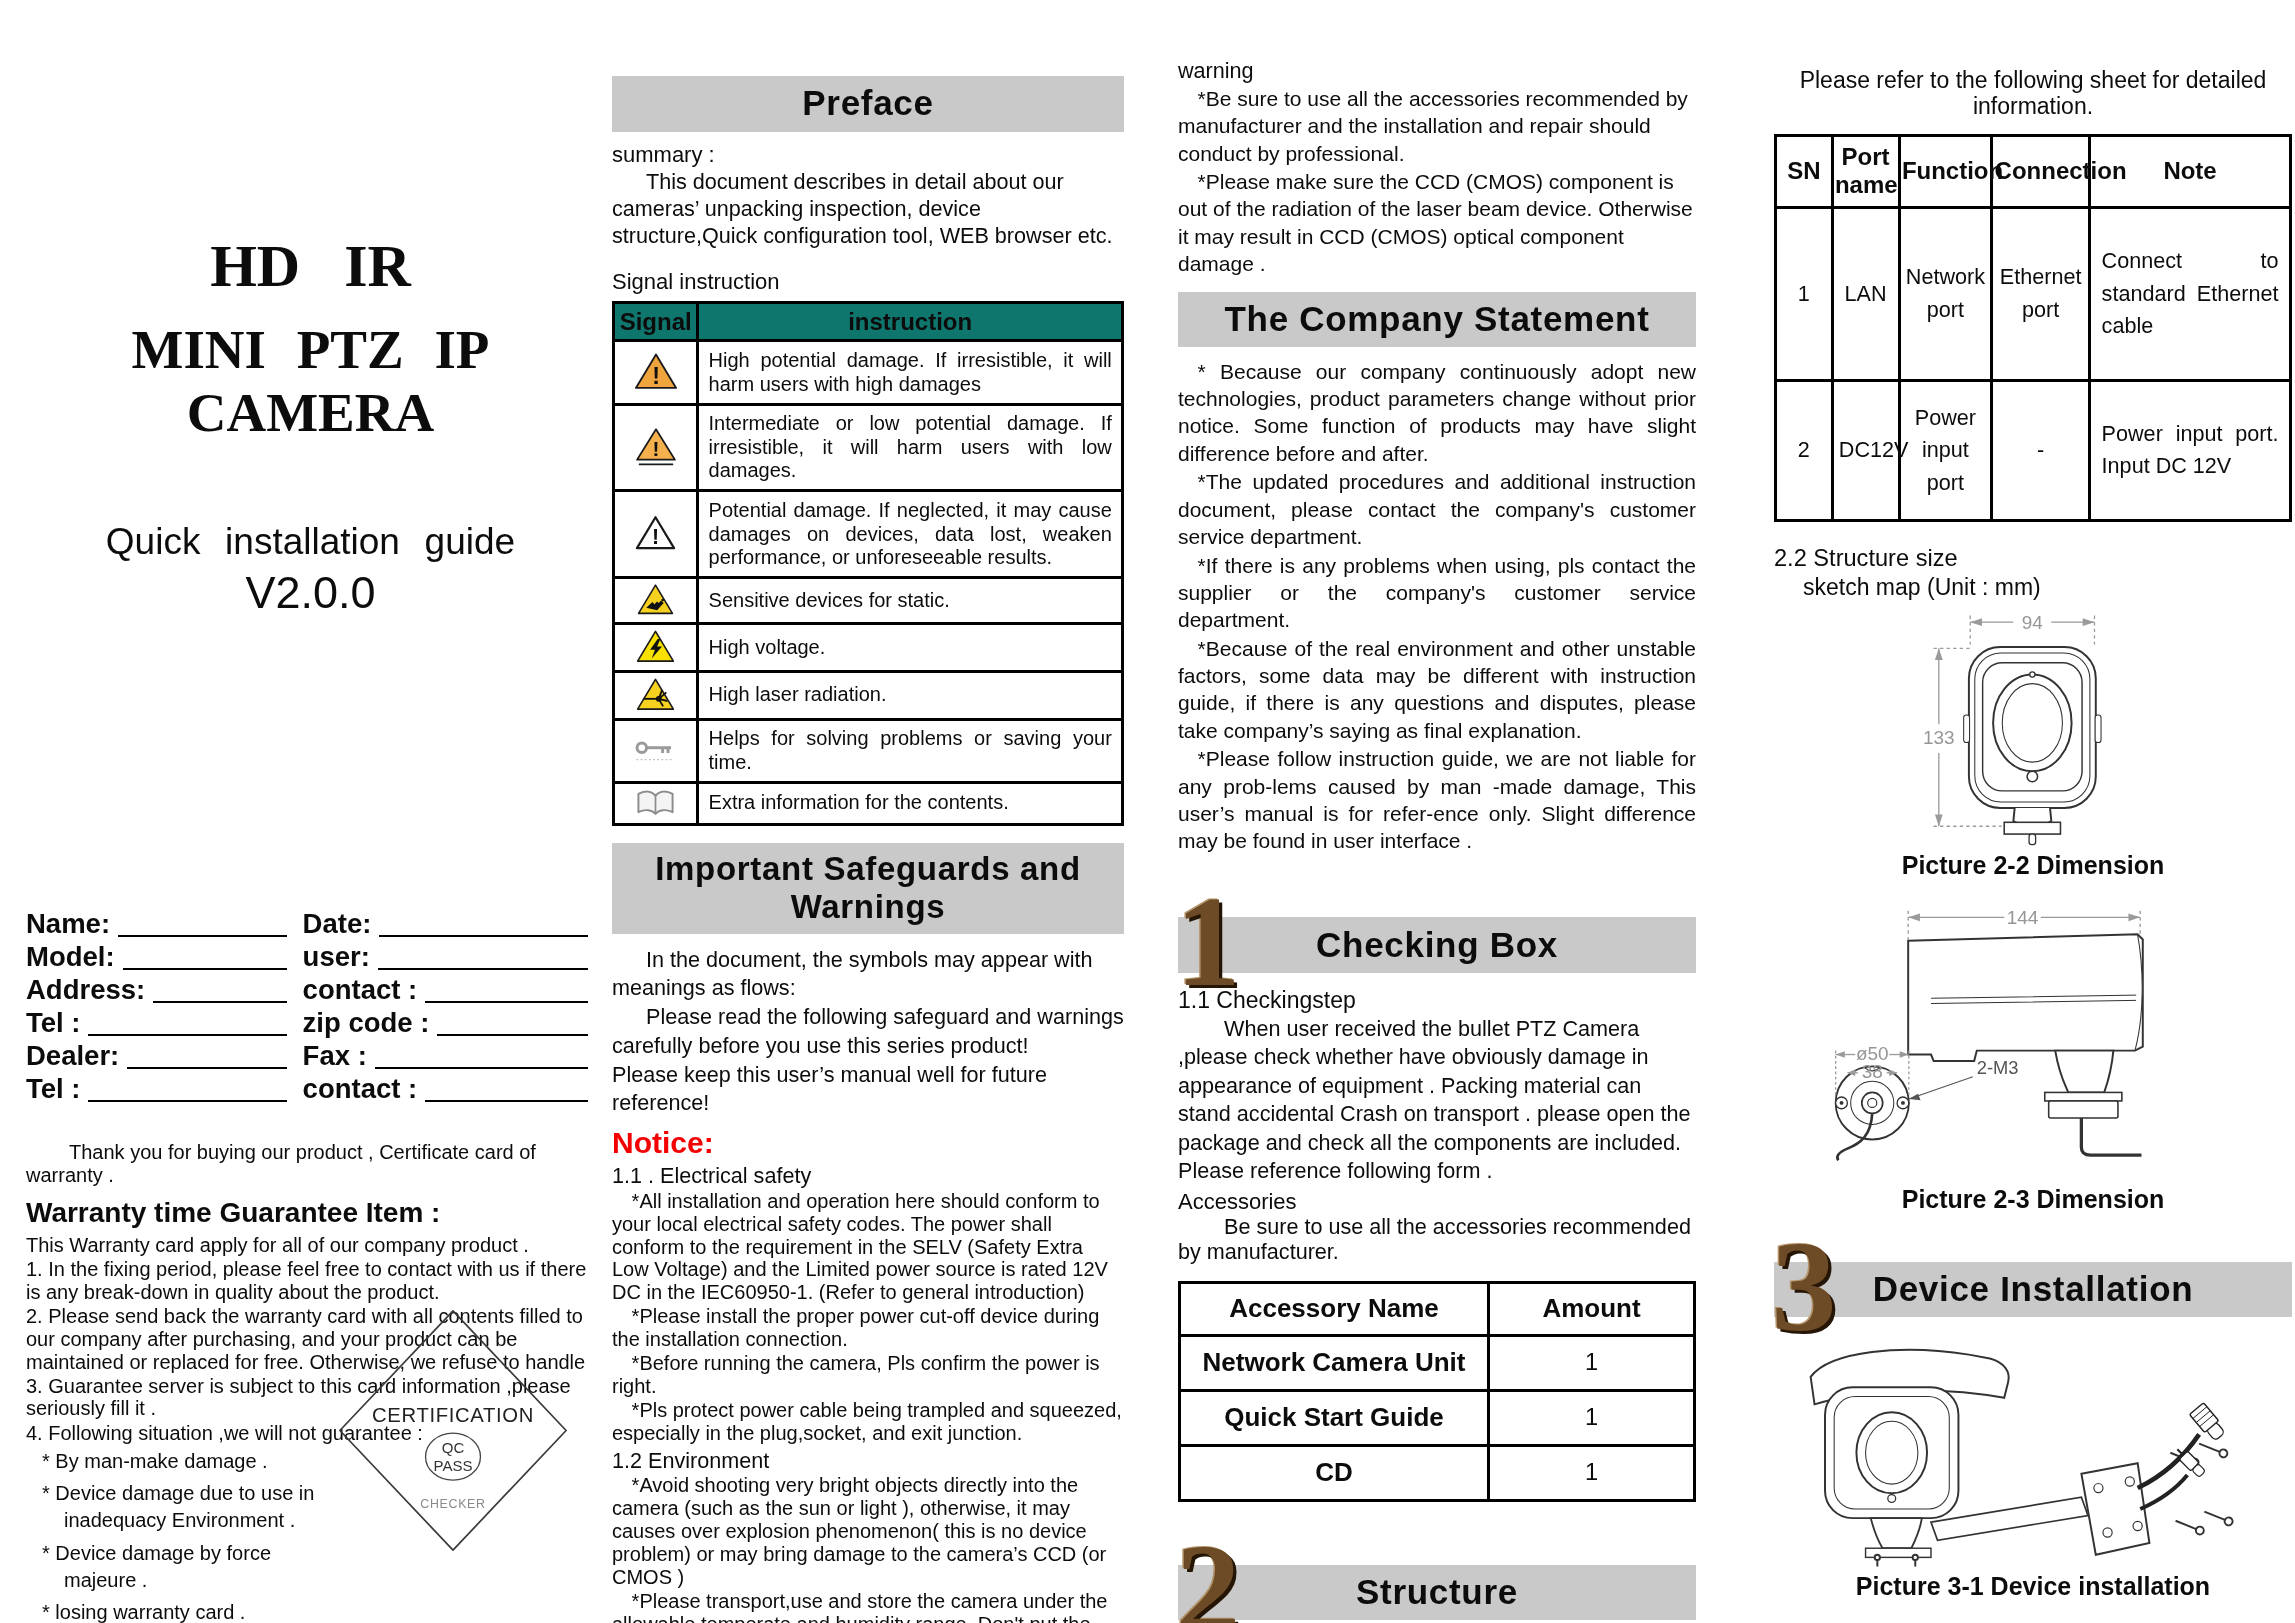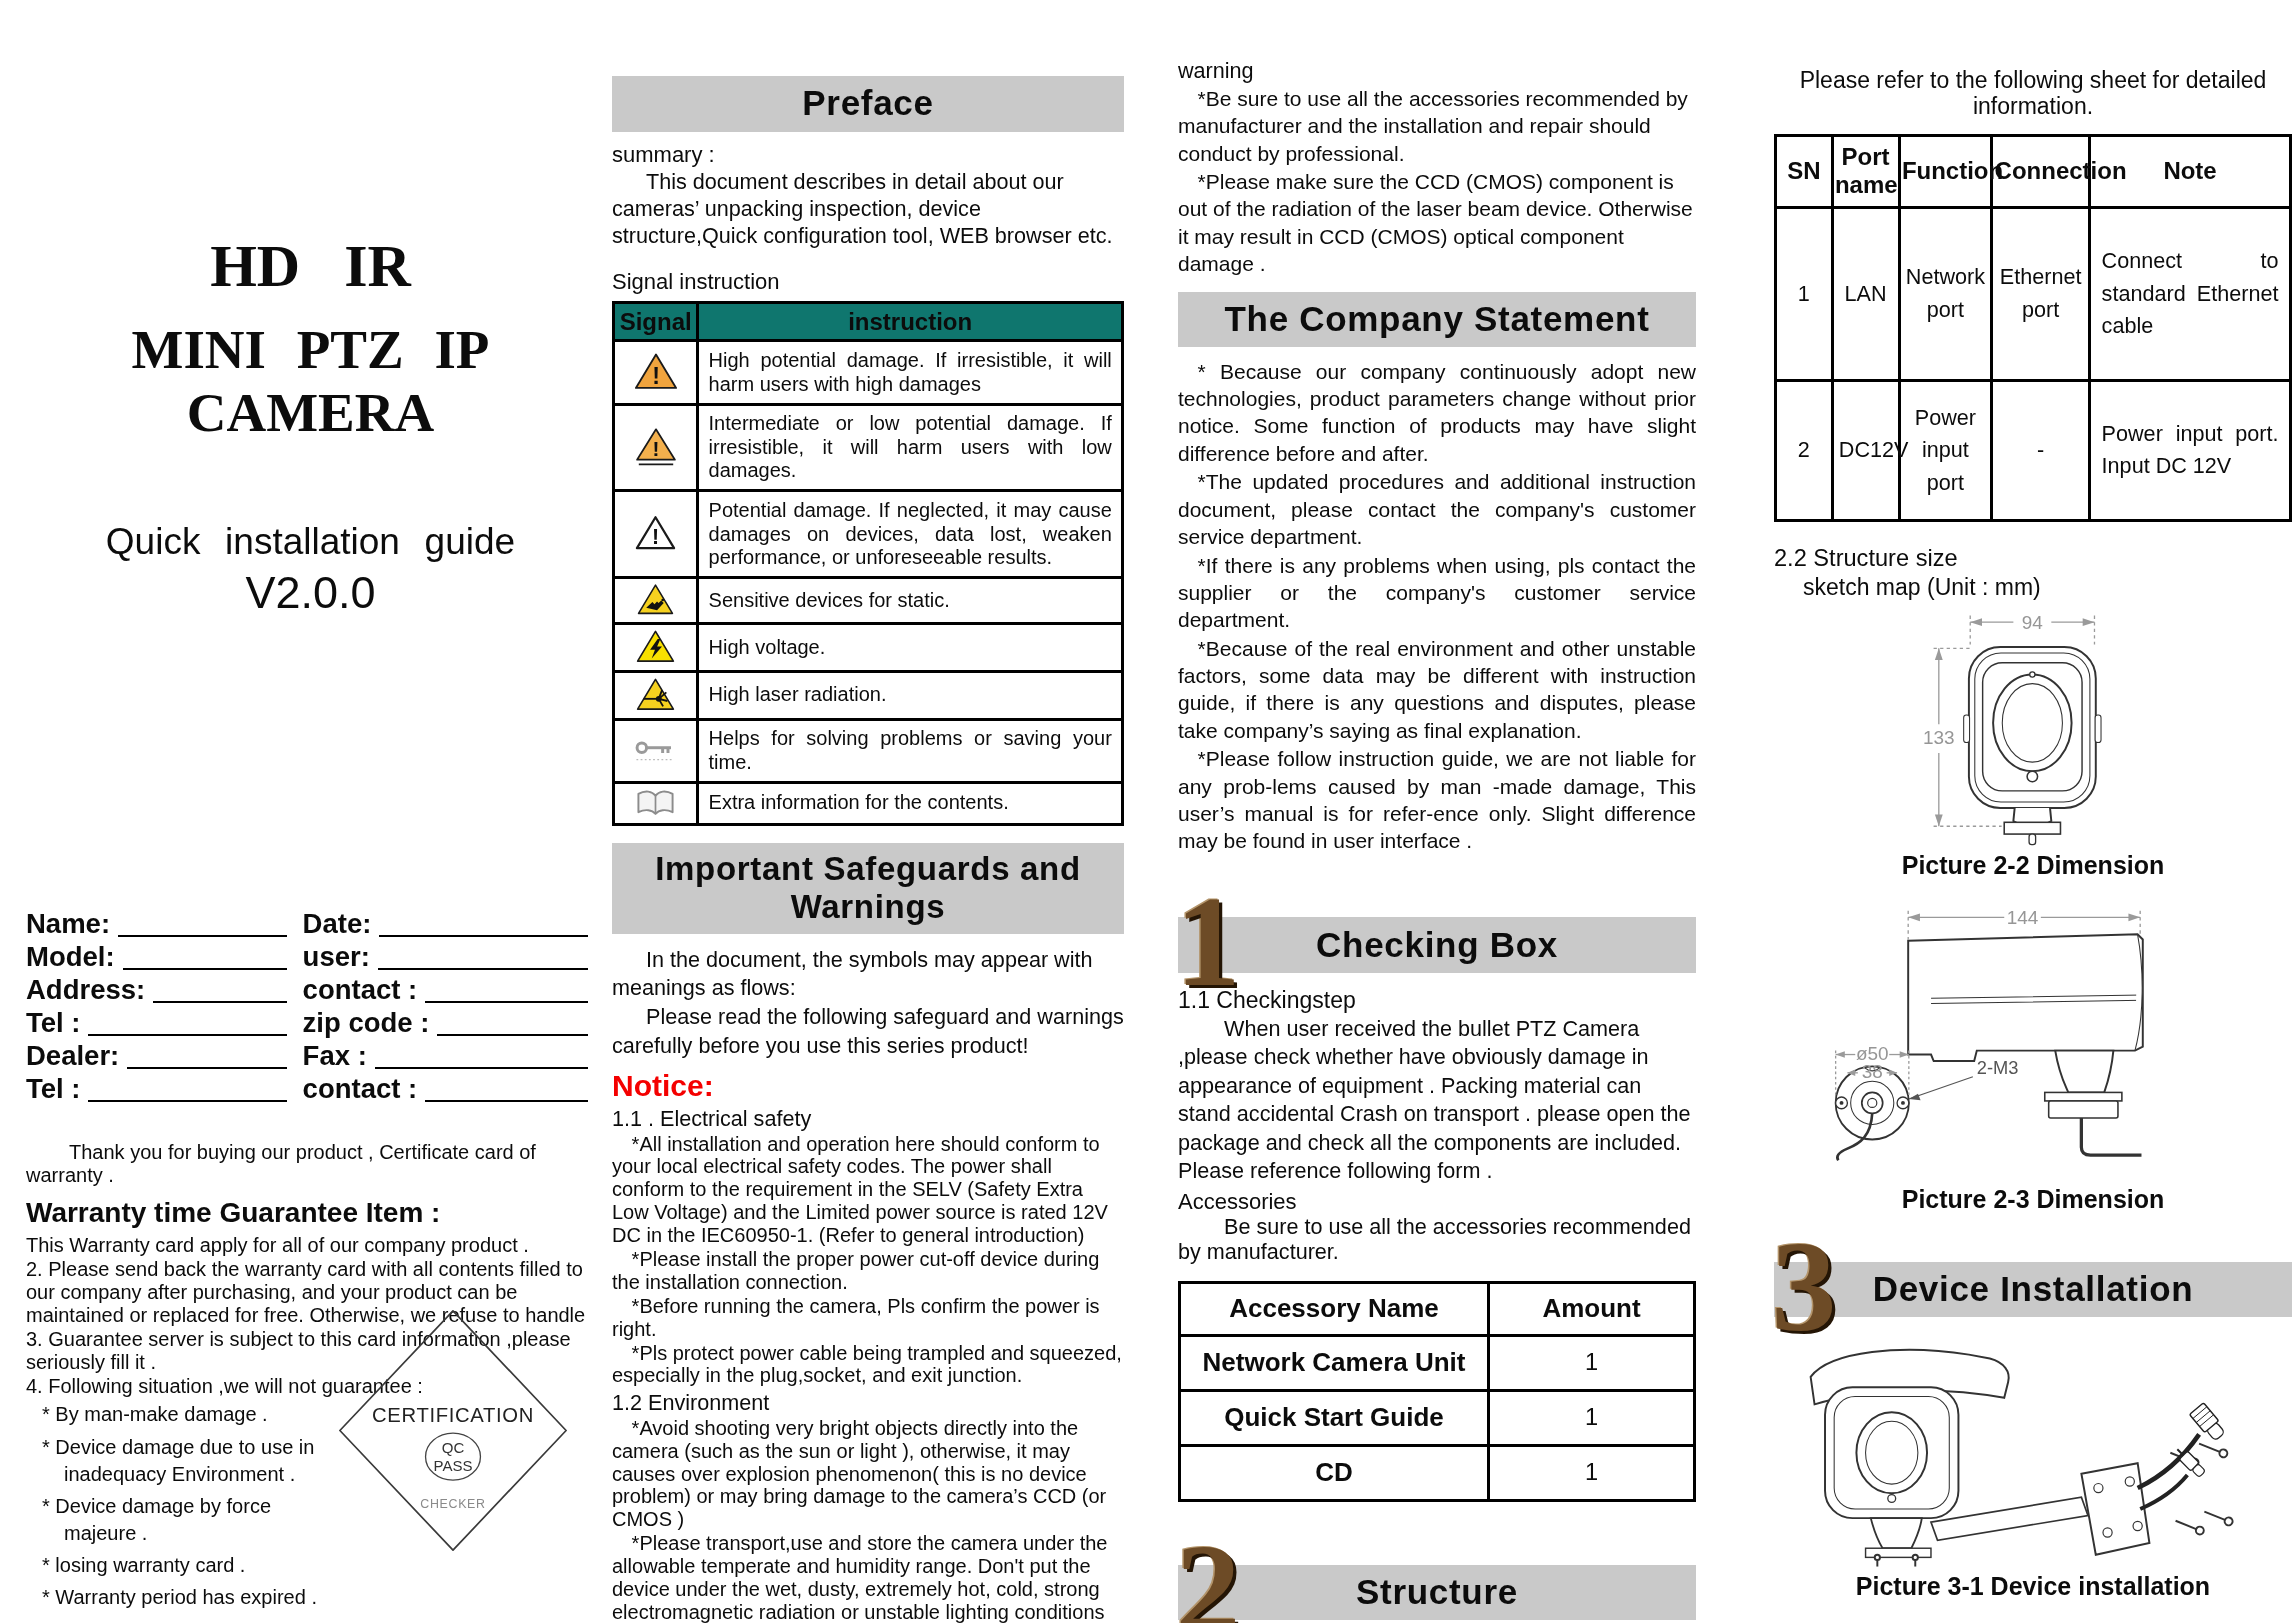--- a/index.html
+++ b/index.html
@@ -160,20 +160,21 @@
 
     <div id="thanks">
       <p class="par">Thank you for buying our product , Certificate card of warranty .</p>
     </div>
     <div id="ghead">Warranty time  Guarantee Item :</div>
 
     <div id="gbody">
       <div>
 
       <p class="par">This Warranty card apply for all of our company product .</p>
+          <p class="par">1.  In the fixing period, please feel free to contact with us if there is any break-down in quality about the product.</p>
           <p class="par">2.  Please send back the warranty card with all contents filled to our company after purchasing, and your product can be maintained or replaced for free. Otherwise, we refuse to handle</p>
           <p class="par">3.  Guarantee server is subject to this card information ,please seriously fill it .</p>
           <p class="par">4. Following situation ,we will not guarantee :</p>
         </div>
       <div id="gbullets">
 
       <p class="par">*   By man-make damage .</p>
           <p class="par">*   Device damage due to use in inadequacy Environment .</p>
           <p class="par">*   Device damage by force majeure .</p>
           <p class="par">*   losing warranty card .</p>
@@ -301,20 +302,21 @@
             <td class="txt">Extra information for the contents.</td>
           </tr>
         </tbody>
     </table>
 
     <div class="banner" style="margin-top:17px;font-size:33px;">Important Safeguards and Warnings</div>
     <div style="margin-top:11.8px;">
 
     <p class="par ind" style="font-size:21.6px;line-height:1.3;">In the document, the symbols may appear with meanings as flows:</p>
         <p class="par ind" style="font-size:21.6px;line-height:1.3;">Please read the following safeguard and warnings carefully before you use this series product!</p>
+        <p class="par p" style="font-size:21.6px;line-height:1.3;">Please keep this user’s manual well for future reference!</p>
       </div>
     <p class="notice">Notice:</p>
     <div>
 
     <p class="par h">1.1 . Electrical safety</p>
         <p class="par s">*All installation and operation here should conform to your local electrical safety codes. The power shall conform to the requirement in the SELV (Safety Extra Low Voltage) and the Limited power source is rated 12V DC in the IEC60950-1. (Refer to general introduction)</p>
         <p class="par s">*Please install the proper power cut-off device during the installation connection.</p>
         <p class="par s">*Before running the camera, Pls confirm the power is right.</p>
         <p class="par s">*Pls protect power cable being trampled and squeezed, especially in the plug,socket, and exit junction.</p>
         <p class="par h">1.2 Environment</p>

